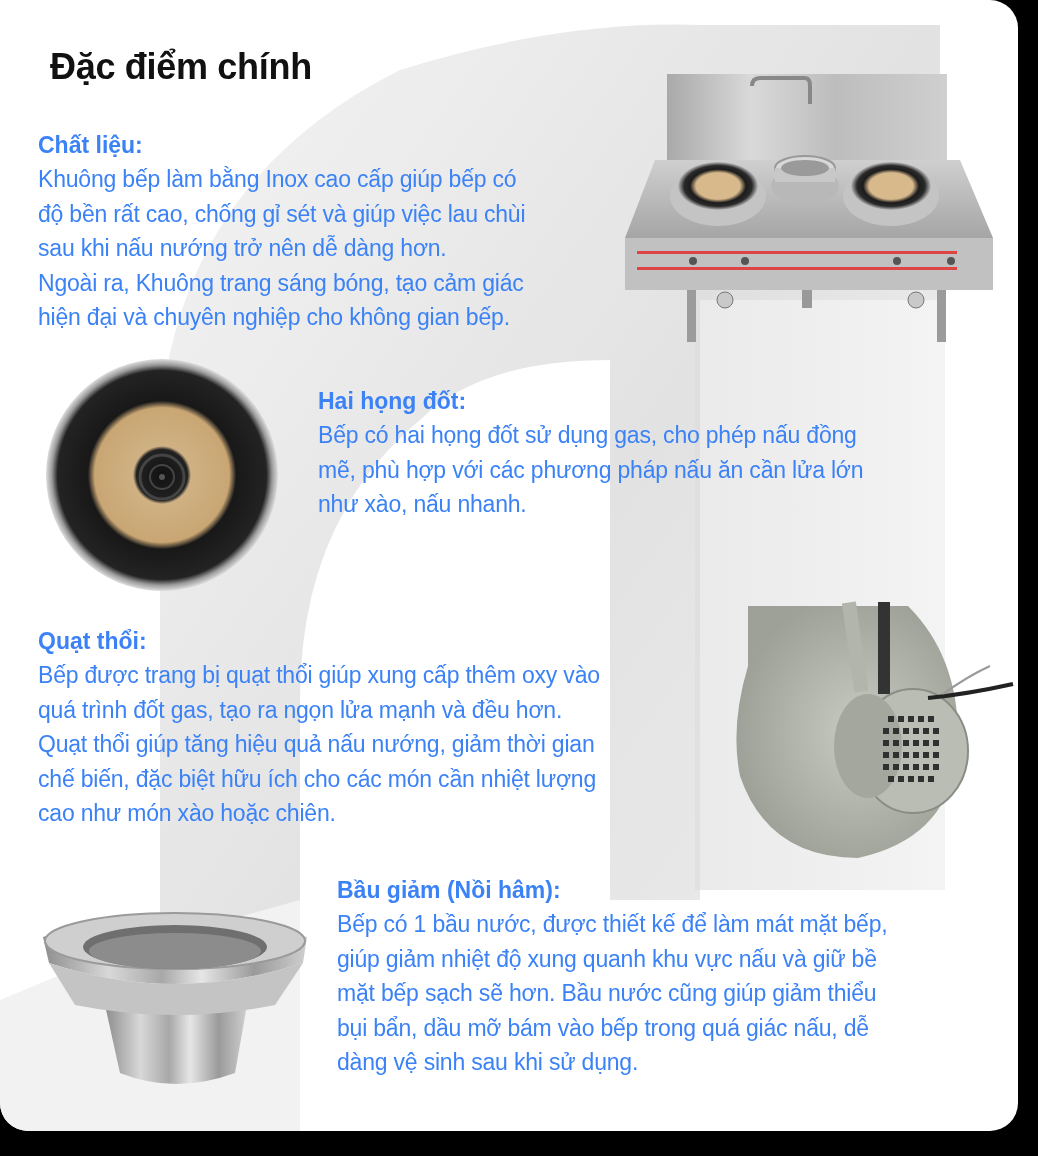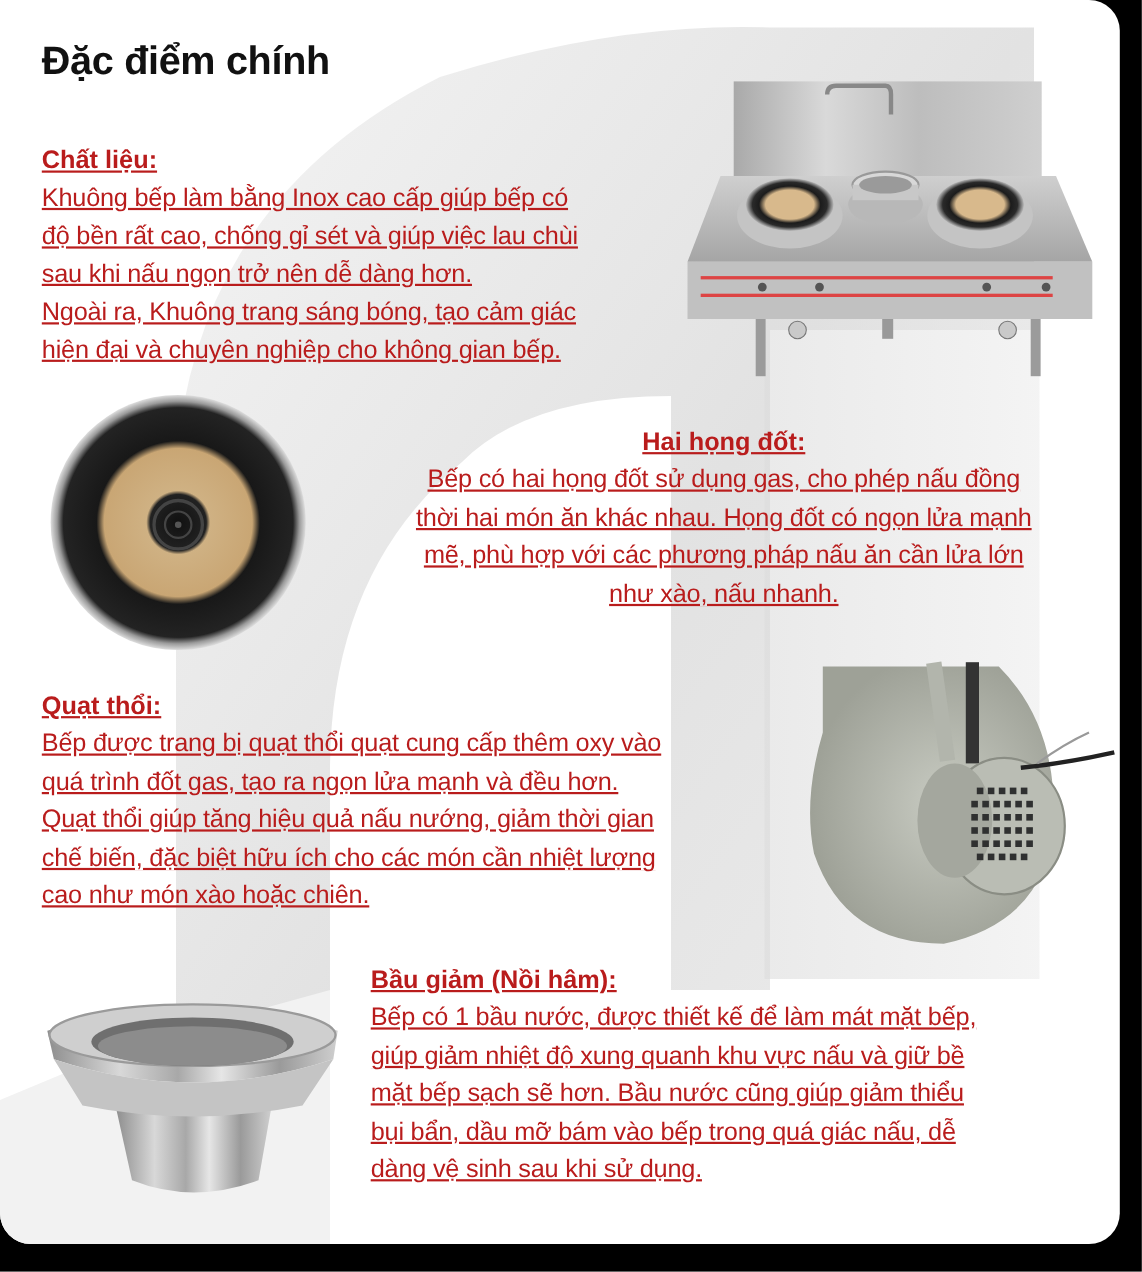--- a/index.html
+++ b/index.html
@@ -3,26 +3,26 @@
 <meta charset="utf-8">
 <style>
   html, body { margin:0; padding:0; }
   body { width:1038px; height:1156px; background:#000; position:relative; overflow:hidden;
          font-family:"Liberation Sans", "DejaVu Sans", sans-serif; }
   .card { position:absolute; left:0; top:0; width:1018px; height:1131px; background:#fff;
           border-radius:0 28px 28px 28px; overflow:hidden; }
   .card::before { content:""; position:absolute; left:0; top:0; width:40px; height:40px; background:#fff; }
   .watermark { position:absolute; left:0; top:0; width:1018px; height:1131px; z-index:0; }
   .content { position:absolute; inset:0; z-index:1; }
-  .title { position:absolute; left:38px; top:34px; font-size:36px; font-weight:bold; color:#111; margin:0; letter-spacing:-0.3px; }
-  .section { position:absolute; color:#b91c1c;text-decoration:underline; }
+  .title { position:absolute; left:38px; top:34px; font-size:36px; font-weight:bold; color:#111; margin:12px; letter-spacing:-0.3px; }
+  .section { position:absolute; color:#3b82f6; }
   .section h2 { margin:0; font-size:23px; font-weight:bold; line-height:34px; }
   .section p { margin:0; font-size:23px; line-height:34.5px; letter-spacing:-0.2px; }
   .s1 { left:38px; top:128px; width:580px; }
-  .s2 { left:318px; top:384px; width:680px;text-align:center; }
+  .s2 { left:318px; top:384px; width:680px; }
   .s3 { left:38px; top:624px; width:680px; }
   .s4 { left:337px; top:873px; width:680px; }
   .img { position:absolute; }
   .img svg { display:block; }
 </style>
 </head>
 <body>
 
 <div class="card">
 
@@ -43,21 +43,21 @@
     <path d="M0 1131 L0 1000 L120 950 L300 900 L300 1131 Z" fill="#f2f2f2"></path>
   </svg>
 
   <div class="content">
     <h1 class="title">Đặc điểm chính</h1>
 
     <div class="section s1">
       <h2>Chất liệu:</h2>
       <p>Khuông bếp làm bằng Inox cao cấp giúp bếp có</p>
       <p>độ bền rất cao, chống gỉ sét và giúp việc lau chùi</p>
-      <p>sau khi nấu ngọn trở nên dễ dàng hơn.</p>
+      <p>sau khi nấu nướng trở nên dễ dàng hơn.</p>
       <p>Ngoài ra, Khuông trang sáng bóng, tạo cảm giác</p>
       <p>hiện đại và chuyên nghiệp cho không gian bếp.</p>
     </div>
 
     <div class="img" style="left:615px; top:68px;">
       <svg width="390" height="280" viewBox="0 0 390 280">
         <defs>
           <linearGradient id="steel" x1="0" y1="0" x2="1" y2="0">
             <stop offset="0" stop-color="#a9a9a9"></stop>
             <stop offset="0.3" stop-color="#d9d9d9"></stop>
@@ -124,28 +124,27 @@
         <circle cx="118" cy="118" r="116" fill="url(#bz)"></circle>
         <circle cx="118" cy="120" r="22" fill="none" stroke="#444" stroke-width="3"></circle>
         <circle cx="118" cy="120" r="12" fill="none" stroke="#444" stroke-width="2"></circle>
         <circle cx="118" cy="120" r="3" fill="#555"></circle>
       </svg>
     </div>
 
     <div class="section s2">
       <h2>Hai họng đốt:</h2>
       <p>Bếp có hai họng đốt sử dụng gas, cho phép nấu đồng</p>
-      <p>thời hai món ăn khác nhau. Họng đốt có ngọn lửa mạnh</p>
       <p>mẽ, phù hợp với các phương pháp nấu ăn cần lửa lớn</p>
       <p>như xào, nấu nhanh.</p>
     </div>
 
     <div class="section s3">
       <h2>Quạt thổi:</h2>
-      <p>Bếp được trang bị quạt thổi quạt cung cấp thêm oxy vào</p>
+      <p>Bếp được trang bị quạt thổi giúp xung cấp thêm oxy vào</p>
       <p>quá trình đốt gas, tạo ra ngọn lửa mạnh và đều hơn.</p>
       <p>Quạt thổi giúp tăng hiệu quả nấu nướng, giảm thời gian</p>
       <p>chế biến, đặc biệt hữu ích cho các món cần nhiệt lượng</p>
       <p>cao như món xào hoặc chiên.</p>
     </div>
 
     <div class="img" style="left:728px; top:596px;">
       <svg width="290" height="270" viewBox="0 0 290 270">
         <defs>
           <radialGradient id="fanG" cx="0.55" cy="0.5" r="0.55">

